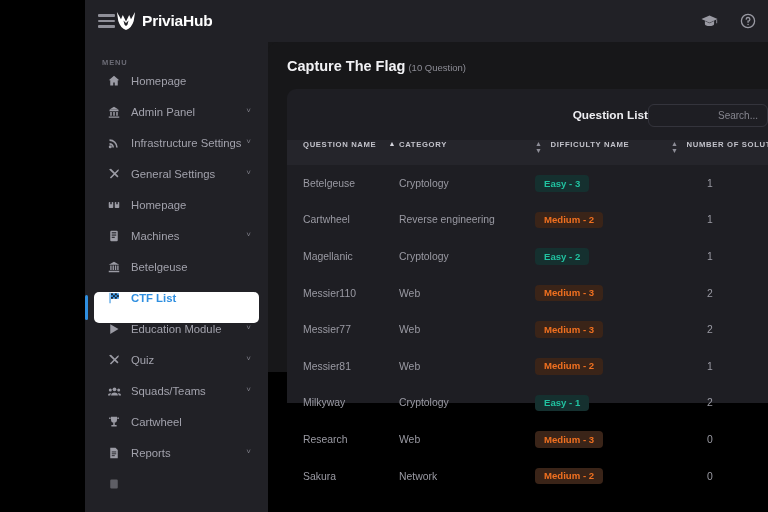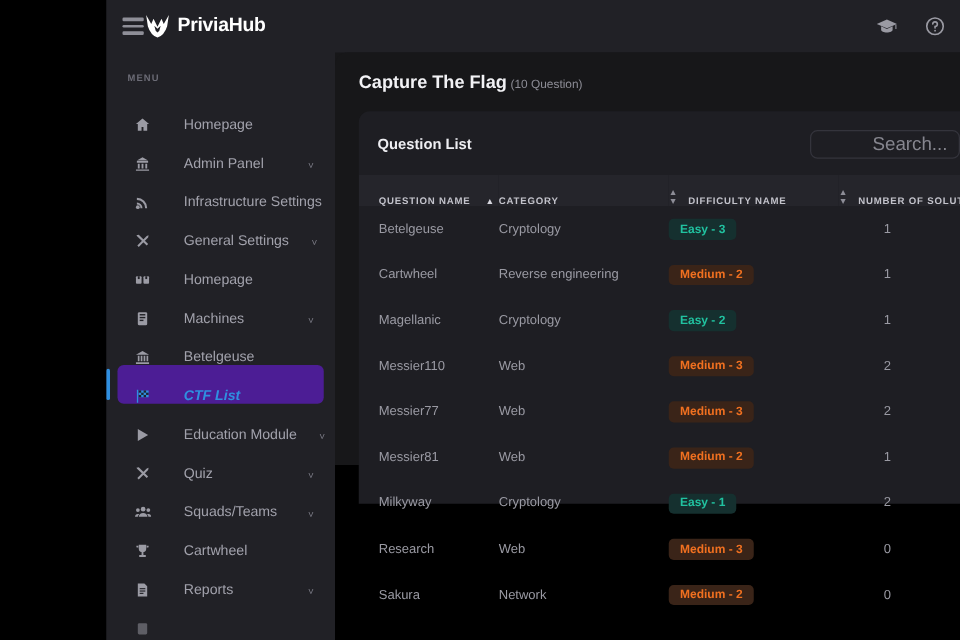--- a/index.html
+++ b/index.html
@@ -26,31 +26,31 @@
   .brand { display:flex; align-items:center; gap:5px; }
   .brand-mark { width:22px; height:20px; display:block; }
   .brand-name { font-size:15.5px; font-weight:bold; color:#fff; letter-spacing:-0.2px; }
 
   .menu-label {
     font-size:7.5px; letter-spacing:0.9px; color:#6c6c76;
     padding:16px 0 8px 17px; font-weight:600;
   }
 
   .nav-item {
-    position:relative; display:flex; align-items:flex-end;
+    position:relative; display:flex; align-items:flex-start;
     height:31px; margin:0 9px 0 9px; padding:0 8px 0 9px;
-    border-radius:5px; cursor:pointer; gap:16px;
+    border-radius:5px; cursor:pointer; gap:0;
   }
   .nav-icon {
     width:22px; flex:0 0 22px; display:flex; align-items:center; justify-content:center;
     color:#9b9ba4; font-size:11px;
   }
   .nav-text { font-size:11.3px; color:#a2a2ac; flex:1 1 auto; white-space:nowrap; padding-left:6px; }
   .nav-caret { font-size:8px; color:#7e7e88; flex:0 0 auto; padding-left:2px; }
-  .nav-item.active { background:#4c1d95;font-style:italic; }
+  .nav-item.active { background:#ffffff; }
   .nav-item.active .nav-text { color:#2f8fe0; font-weight:bold; }
   .nav-item.active .nav-icon { color:#2f8fe0; }
   .nav-item.active::before {
     content:""; position:absolute; left:-9px; top:3px; bottom:3px; width:3px;
     background:#2f8fe0; border-radius:2px;
   }
   .nav-item.clipped { opacity:.5; }
 
   
   .main { position:absolute; left:268px; top:0; right:0; height:372px; background:#171719; }
@@ -65,38 +65,38 @@
     background:#171719; border-top-left-radius:10px; padding:16px 0 0 19px;
   }
   .page-title { font-size:14.5px; font-weight:bold; color:#f2f2f5; }
   .page-title .count { font-size:9.5px; font-weight:normal; color:#8d8d96; padding-left:3px; }
 
   .card {
     margin-top:15px; background:#1e1e23; border-top-left-radius:9px;
     height:100%; padding:0;
   }
   .card-head {
-    display:flex; align-items:center; justify-content:space-between;
+    display:flex; align-items:center; justify-content:flex-end;
     padding:15px 0 14px 15px; height:51px;
   }
   .card-title { font-size:11.8px; font-weight:bold; color:#eeeef2; }
   .search-box {
     width:120px; height:23px; border:1px solid #34343c; border-radius:6px;
-    background:transparent; color:#8c8c95; font-size:15px;
+    background:transparent; color:#8c8c95; font-size:10px;
     padding:0 9px; text-align:right; outline:none; font-family:"Liberation Sans", sans-serif;
   }
   .search-box::placeholder { color:#86868f; }
 
   table { width:100%; border-collapse:collapse; table-layout:fixed; }
   thead tr { background:#25252b; }
   thead th {
     text-align:left; font-size:7.7px; font-weight:bold; letter-spacing:0.65px;
     color:#c2c2ca; height:25px; padding:0; white-space:nowrap; position:relative;
   }
-  thead th .th-in { display:flex; align-items:flex-end; height:25px; }
+  thead th .th-in { display:flex; align-items:flex-start; height:25px; }
   .sort { margin-right:8px; font-size:7px; color:#8d8d97; line-height:1; display:inline-block; }
   .sort.asc { color:#d6d6de; }
 
   tbody td {
     font-size:10.4px; color:#9a9aa3; height:36.6px; padding:0;
     vertical-align:middle; white-space:nowrap;
   }
   .col-name  { width:112px; padding-left:16px !important; }
   .col-cat   { width:136px;margin-top:41px; }
   .col-diff  { width:136px; }

